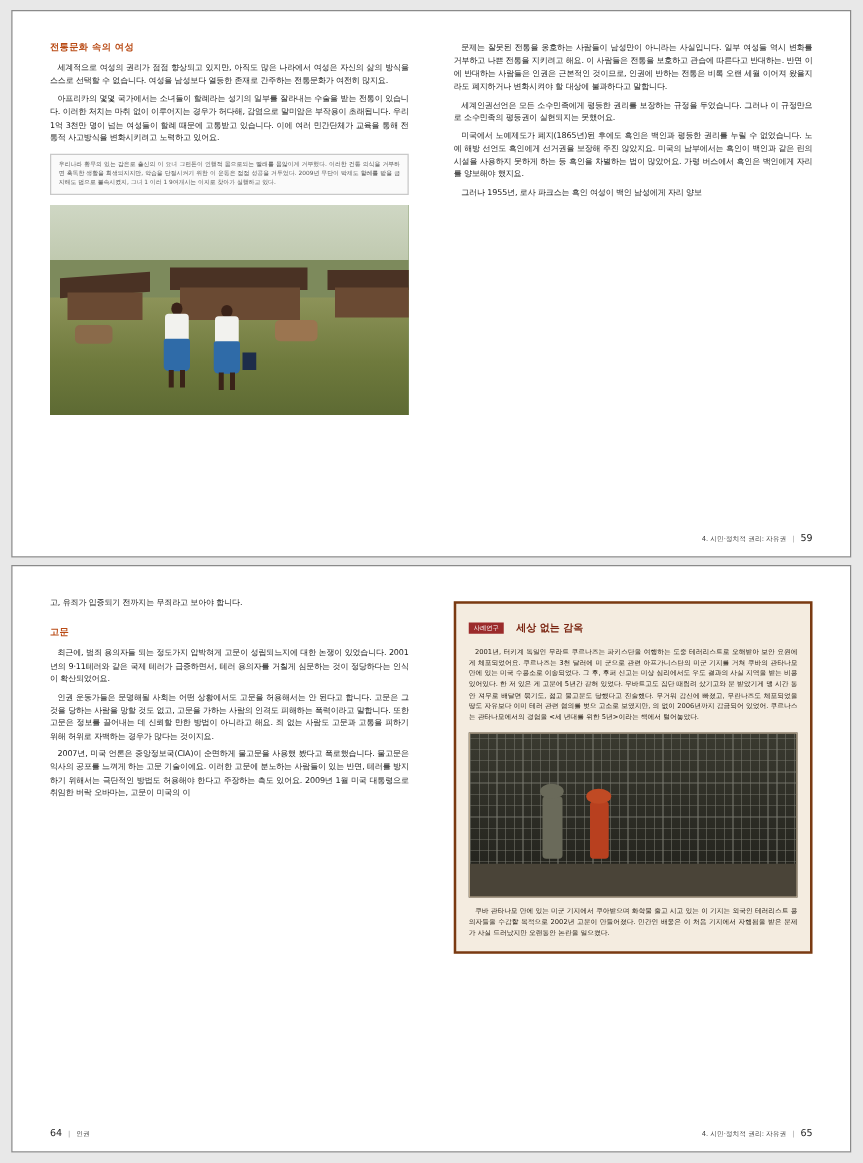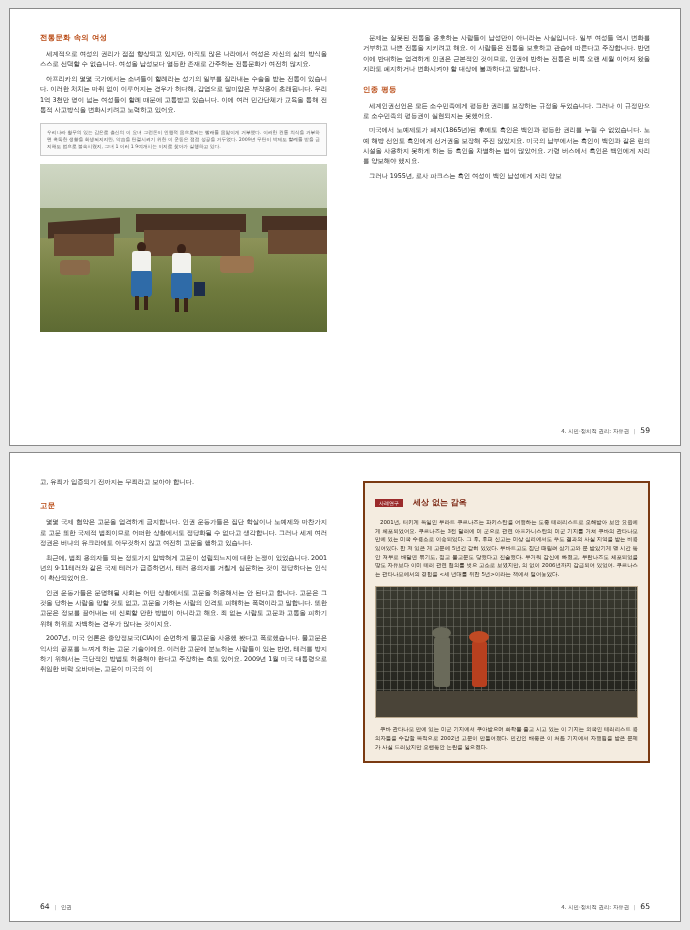--- a/index.html
+++ b/index.html
@@ -83,40 +83,38 @@
           <div class="top"></div>
           <div class="skirt"></div>
         <div class="legs" style="left:3px"></div>
           <div class="legs" style="left:12px"></div>
       </div>
       <div style="position:absolute;left:154px;top:118px;width:11px;height:14px;background:#1d2d4a;"></div>
     </div>
   </div>
 
   <div class="col right-col">
-    <p class="body first">문제는 잘못된 전통을 옹호하는 사람들이 남성만이 아니라는 사실입니다. 일부 여성들 역시 변화를 거부하고 나쁜 전통을 지키려고 해요. 이 사람들은 전통을 보호하고 관습에 따른다고 주장합니다. 반면 이에 반대하는 엄격하게 인권은 근본적인 것이므로, 인권에 반하는 전통은 비록 오랜 세월 이어져 왔을지라도 폐지하거나 변화시켜야 할 대상에 불과하다고 말합니다.</p>
-    <div class="heading" style="margin-top:10px;">인종 평등</div>
+    <p class="body first">문제는 잘못된 전통을 옹호하는 사람들이 남성만이 아니라는 사실입니다. 일부 여성들 역시 변화를 거부하고 나쁜 전통을 지키려고 해요. 이 사람들은 전통을 보호하고 관습에 따른다고 반대하는. 반면 이에 반대하는 사람들은 인권은 근본적인 것이므로, 인권에 반하는 전통은 비록 오랜 세월 이어져 왔을지라도 폐지하거나 변화시켜야 할 대상에 불과하다고 말합니다.</p>
     <p class="body">세계인권선언은 모든 소수민족에게 평등한 권리를 보장하는 규정을 두었습니다. 그러나 이 규정만으로 소수민족의 평등권이 실현되지는 못했어요.</p>
     <p class="body">미국에서 노예제도가 폐지(1865년)된 후에도 흑인은 백인과 평등한 권리를 누릴 수 없었습니다. 노예 해방 선언도 흑인에게 선거권을 보장해 주진 않았지요. 미국의 남부에서는 흑인이 백인과 같은 린의 시설을 사용하지 못하게 하는 등 흑인을 차별하는 법이 많았어요. 가령 버스에서 흑인은 백인에게 자리를 양보해야 했지요.</p>
     <p class="body">그러나 1955년, 로사 파크스는 흑인 여성이 백인 남성에게 자리 양보</p>
 
     <div class="folio right">
       <span>4. 시민·정치적 권리: 자유권</span>
       <span class="sep">|</span>
       <span class="num">59</span>
     </div>
   </div>
 </div>
 
 <div class="page" id="spread-bottom">
 
   <div class="col left-col">
     <p class="body" style="text-indent:0">고, 유죄가 입증되기 전까지는 무죄라고 보아야 합니다.</p>
     <div class="heading" style="margin-top:14px;">고문</div>
-    <p class="body">몇몇 국제 협약은 고문을 엄격하게 금지합니다. 인권 운동가들은 집단 학살이나 노예제와 마찬가지로 고문 또한 국제적 범죄이므로 어떠한 상황에서도 정당화될 수 없다고 생각합니다. 그러나 세계 여러 정권은 버냐의 유크라에도 아무것하지 않고 여전히 고문을 행하고 있습니다.</p>
     <p class="body">최근에, 범죄 용의자들 되는 정도가지 압박혀게 고문이 성립되느지에 대한 논쟁이 있었습니다. 2001년의 9·11테러와 같은 국제 테러가 급증하면서, 테러 용의자를 거칠게 심문하는 것이 정당하다는 인식이 확산되었어요.</p>
     <p class="body">인권 운동가들은 문명해될 사회는 어떤 상황에서도 고문을 허용해서는 안 된다고 합니다. 고문은 그것을 당하는 사람을 망할 것도 없고, 고문을 가하는 사람의 인격도 피해하는 폭력이라고 말합니다. 또한 고문은 정보를 끌어내는 데 신뢰할 만한 방법이 아니라고 해요. 죄 없는 사람도 고문과 고통을 피하기 위해 허위로 자백하는 경우가 많다는 것이지요.</p>
     <p class="body">2007년, 미국 언론은 중앙정보국(CIA)이 순면하게 물고문을 사용했 봤다고 폭로했습니다. 물고문은 익사의 공포를 느껴게 하는 고문 기술이에요. 이러한 고문에 분노하는 사람들이 있는 반면, 테러를 방지하기 위해서는 극단적인 방법도 허용해야 한다고 주장하는 측도 있어요. 2009년 1월 미국 대통령으로 취임한 버락 오바마는, 고문이 미국의 이</p>
 
     <div class="folio left">
       <span class="num">64</span>
       <span class="sep">|</span>
       <span>인권</span>
     </div>
   </div>

